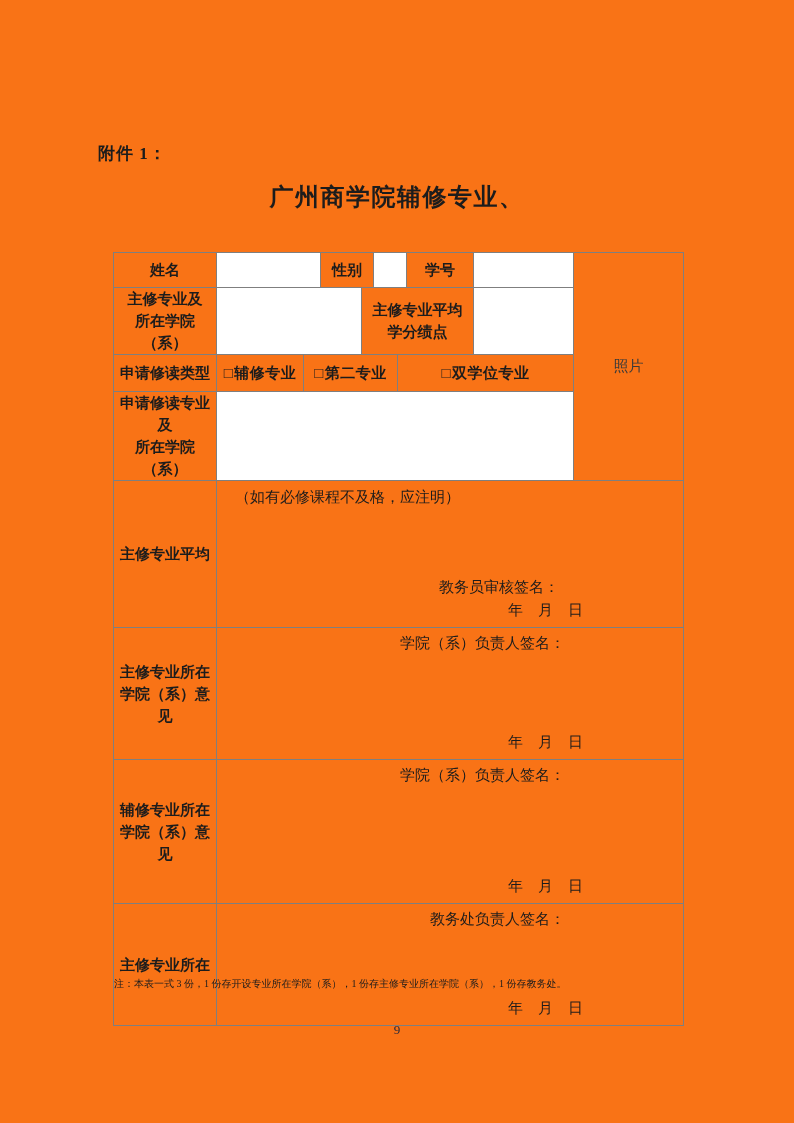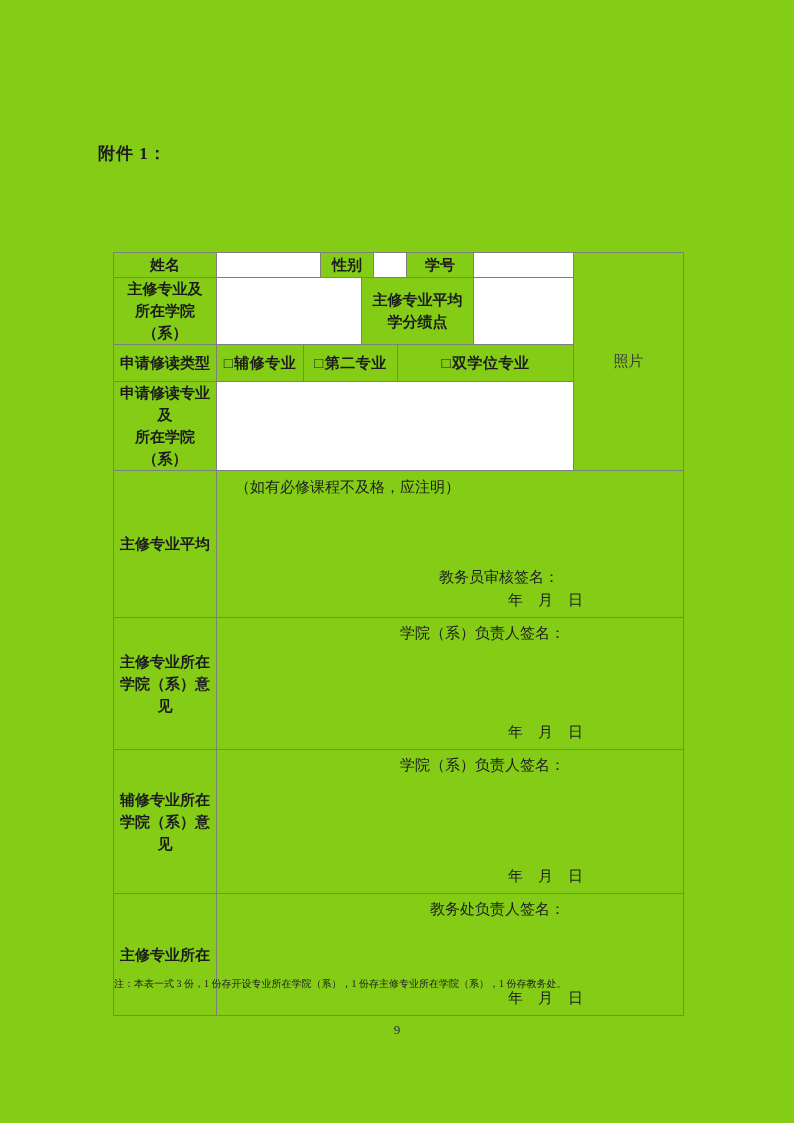--- a/index.html
+++ b/index.html
@@ -5,21 +5,21 @@
   * { box-sizing: border-box; }
   html, body {
     margin: 0;
     padding: 0;
     background: #ffffff;
   }
   .page {
     position: relative;
     width: 794px;
     height: 1123px;
-    background: #84cc16;
+    background: #f97316;
     font-family: "Liberation Serif", "DejaVu Serif", serif;
     color: #1c1c1c;
     overflow: hidden;
   }
   .attachment-label {
     position: absolute;
     left: 98px;
     top: 142px;
     font-size: 17px;
     font-weight: bold;
@@ -60,21 +60,21 @@
     font-weight: bold;
     text-align: center;
     letter-spacing: 0.5px;
   }
   td.photo-cell {
     text-align: center;
     color: #3a3a3a;
     font-weight: normal;
   }
   td.value-cell { background: #ffffff; }
-  tr.r1 td { height: 25px; }
+  tr.r1 td { height: 35px; }
   tr.r2 td { height: 49px; }
   tr.r3 td { height: 37px; }
   tr.r4 td { height: 43px; }
   tr.r5 td { height: 147px; }
   tr.r6 td { height: 132px; }
   tr.r7 td { height: 144px; }
   tr.r8 td { height: 122px; }
   td.section-cell { vertical-align: top; }
   .section-body {
     display: flex;
@@ -125,20 +125,21 @@
   .checkbox-glyph { font-weight: normal; margin-right: 1px; }
 </style>
 </head>
 <body>
 
 <div class="page">
 
   <div class="attachment-label">附件 1：</div>
 
   <div class="doc-title">
+    <div>广州商学院辅修专业、</div>
   </div>
 
   <table class="form-table">
     <colgroup>
       <col style="width:103px">
         <col style="width:87px">
         <col style="width:17px">
         <col style="width:41px">
         <col style="width:12px">
       <col style="width:24px">

